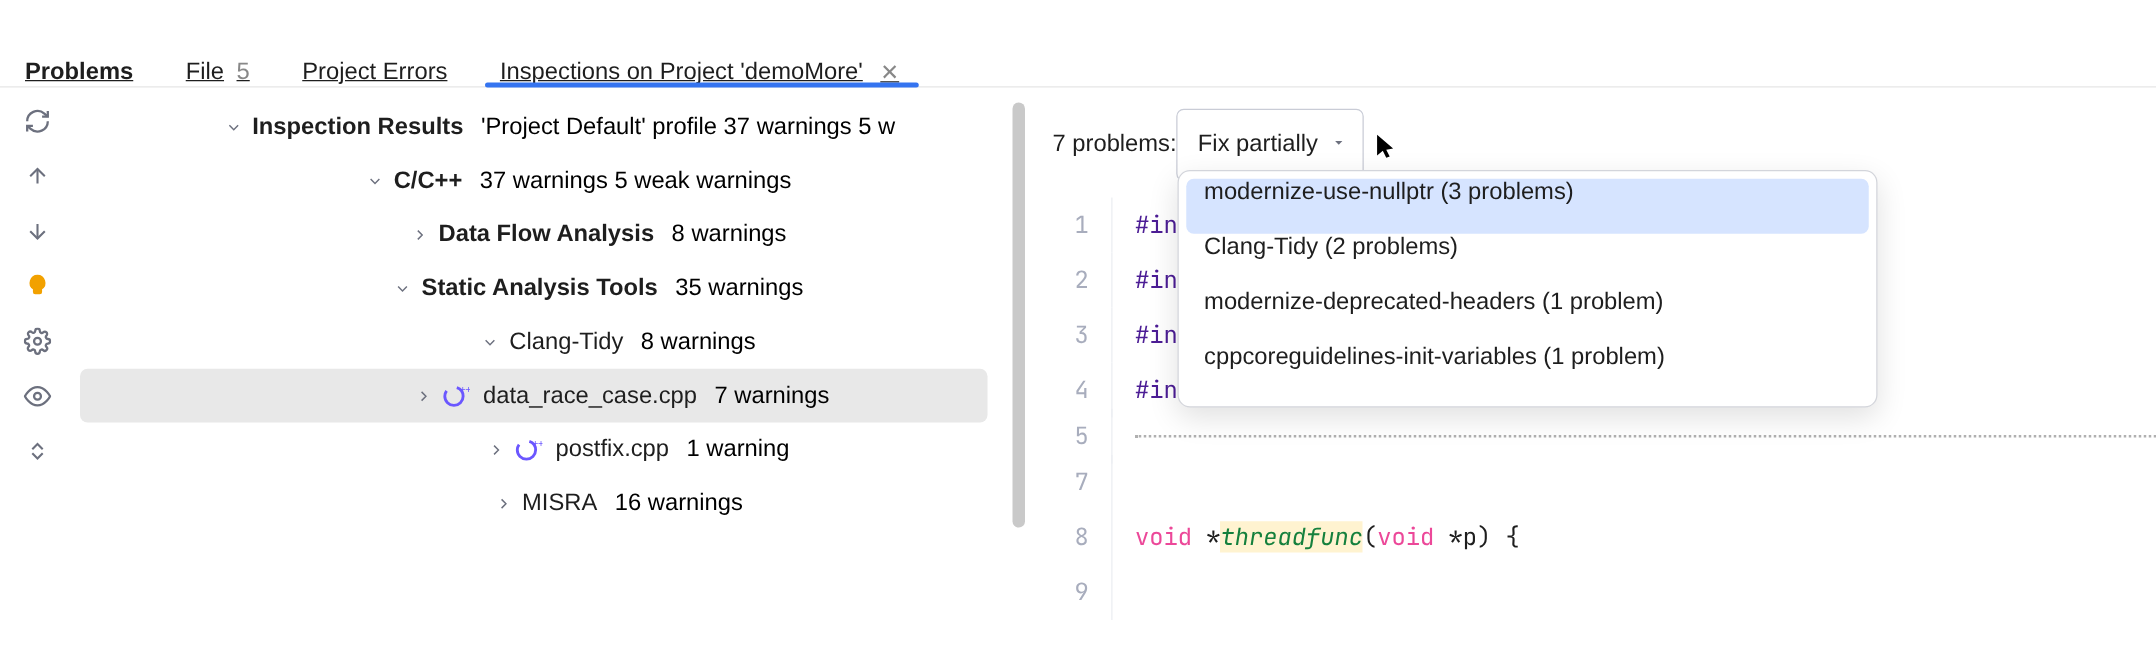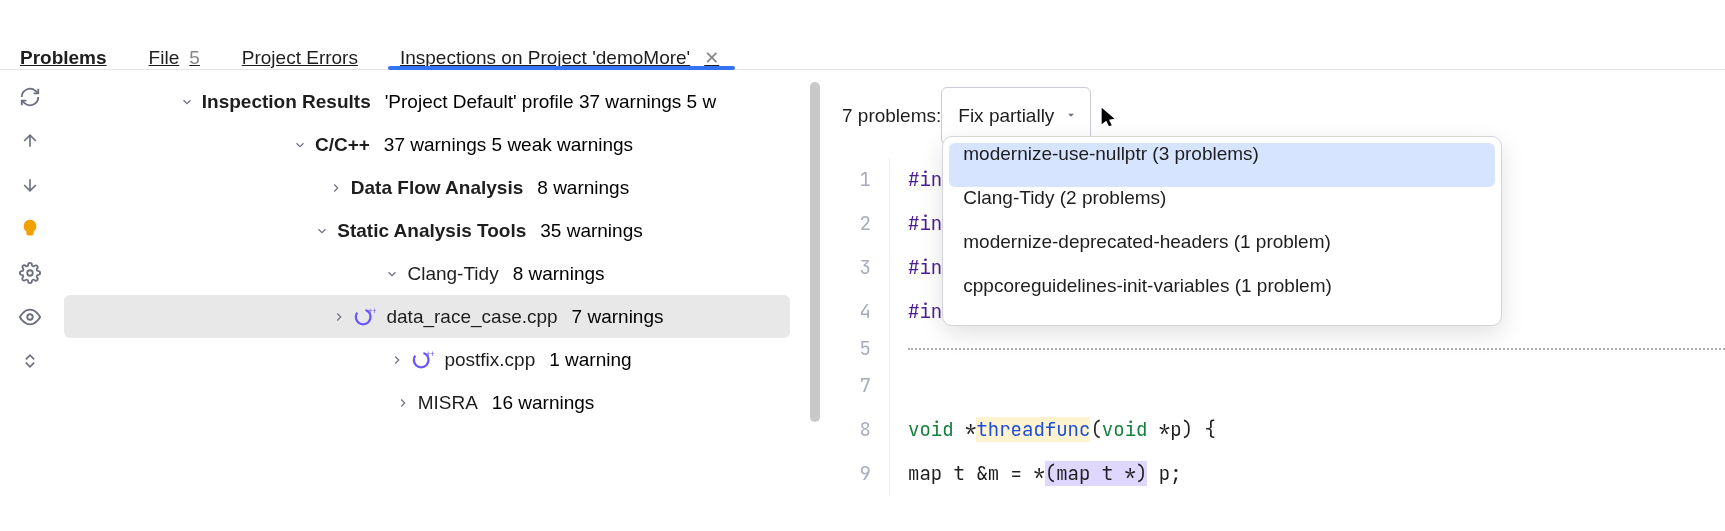--- a/index.html
+++ b/index.html
@@ -143,22 +143,22 @@
   .code-row { display:flex; height:44px; align-items:center;}
   .gutter {
     width: 70px;
     text-align: right;
     color: #a8adbd;
     padding-right: 18px;
     border-right: 1px solid #eceef2;
     margin-right: 18px;
   }
   .wavy { border-bottom: 2px dotted #b0b0b0; }
-  .kw { color: #15803d; }
-  .ident { color: #1d4ed8; }
+  .kw { color: #ec4899; }
+  .ident { color: #15803d; font-style: italic; }
   .ident-bg { background: #fff3d0; }
   .paren-bg { background: #e0d7ff; }
   .preproc { color: #4c1d95; }
   .plain { color: #1e1e1e; }
   .cursor-img {
     position: absolute;
     width: 22px;
     height: 22px;
   }
 </style>
@@ -390,18 +390,17 @@
       </div>
       <div class="code-row">
         <span class="gutter">7</span>
       </div>
       <div class="code-row">
         <span class="gutter">8</span>
         <span class="plain"><span class="kw">void</span><span> *</span><span class="ident ident-bg">threadfunc</span><span>(</span><span class="kw">void</span><span> *p) {</span></span>
       </div>
       <div class="code-row">
         <span class="gutter">9</span>
-        <span class="plain"><span>    map t &amp;m = *</span><span class="paren-bg">(map t *)</span><span> p;</span></span>
       </div>
     </div>
   </div>
 
 </div>
 
 </body></html>

